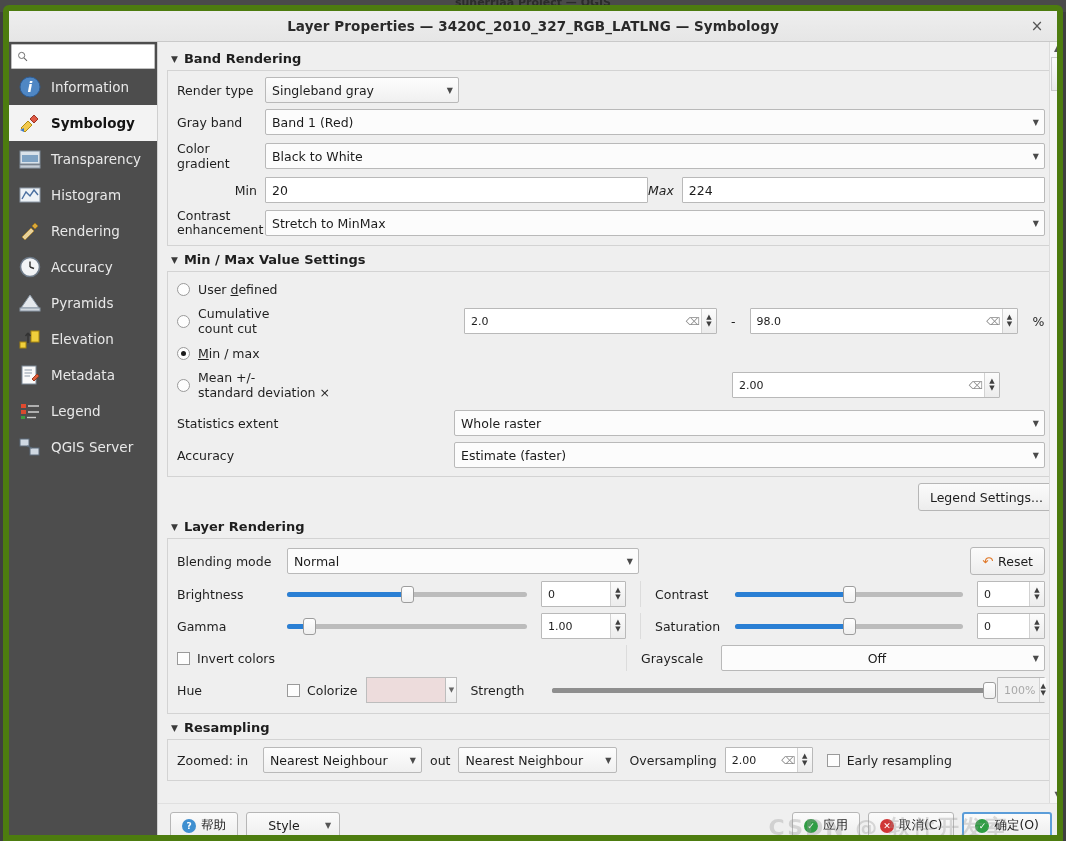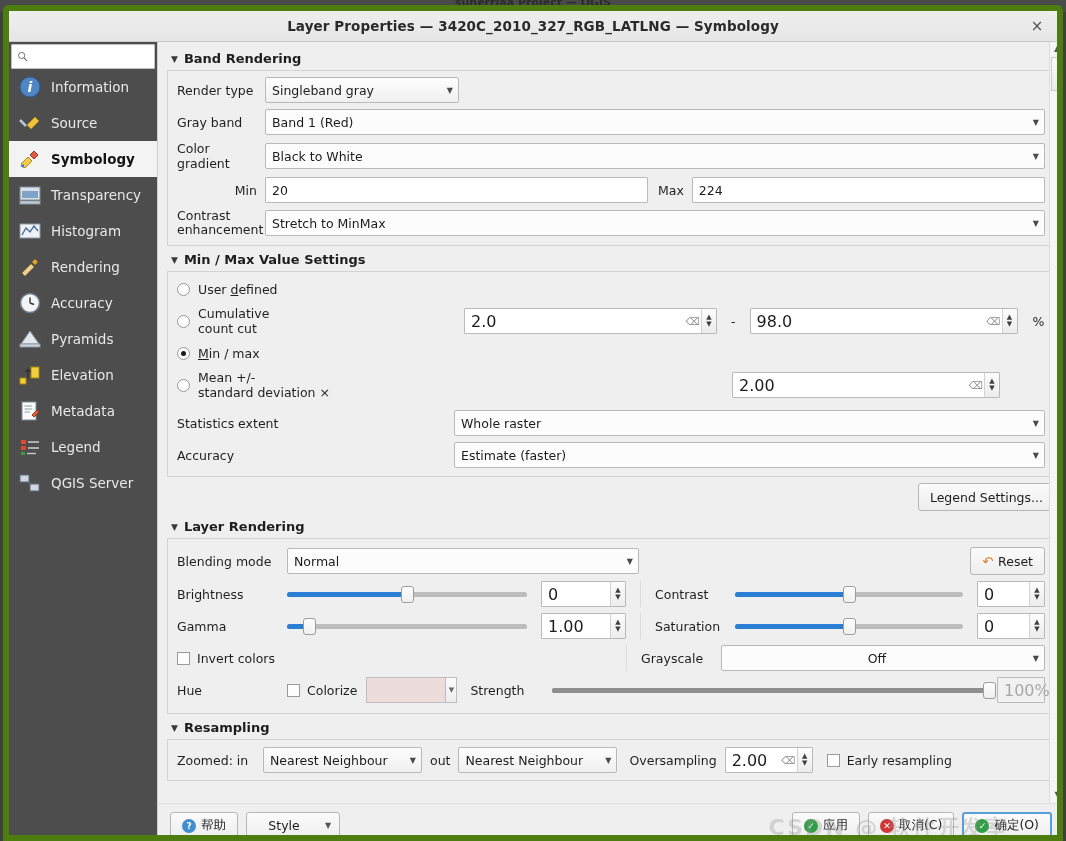--- a/index.html
+++ b/index.html
@@ -117,21 +117,21 @@
   .txt {
     height: 26px; background: #ffffff; border: 1px solid #b9b9b9;
     display: flex; align-items: center; padding: 0 6px;
     font-size: 12.5px; color: #1c1c1c; border-radius: 1px;
   }
 
   .spin {
     height: 26px; display: flex; align-items: stretch;
     border: 1px solid #b9b9b9; background: #ffffff; border-radius: 1px;
   }
-  .spin .val { flex: 1; display: flex; align-items: center; padding: 0 4px 0 6px; font-size: 16px; }
+  .spin .val { flex: 1; display: flex; align-items: center; padding: 0 4px 0 6px; font-size: 11px; }
   .spin .clear {
     width: 17px; display: flex; align-items: center; justify-content: center;
     color: #8a8a8a; font-size: 10px;
   }
   .spin .updown {
     width: 15px; border-left: 1px solid #d2d2d2;
     background: linear-gradient(#fcfcfc,#ececec);
     display: flex; flex-direction: column; justify-content: center; align-items: center;
   }
   .spin .updown span { font-size: 7px; line-height: 7px; color: #3f3f3f; }
@@ -222,29 +222,20 @@
       <div class="sb-item">
         <span class="sb-icon">
           <svg width="24" height="24" viewBox="0 0 24 24">
               <circle cx="12" cy="12" r="10" fill="#4f87c4" stroke="#2d5c94"></circle>
               <text x="12" y="17" font-size="14" font-style="italic" font-weight="bold" text-anchor="middle" fill="#fff">i</text>
             </svg>
         </span>
         <span>Information</span>
       </div>
 
-      <div class="sb-item">
-        <span class="sb-icon">
-          <svg width="24" height="24" viewBox="0 0 24 24">
-            <path d="M3 8 l6 6 l-2 2 l-6-6 z" fill="#b9c6d6" stroke="#6d7e92"></path>
-            <path d="M9 14 l8 -8 l4 4 l-8 8 z" fill="#f0c23a" stroke="#b08c12"></path>
-          </svg>
-        </span>
-        <span>Source</span>
-      </div>
 
       <div class="sb-item active">
         <span class="sb-icon">
           <svg width="24" height="24" viewBox="0 0 24 24">
             <path d="M3 17 l7 -7 l4 4 l-7 7 z" fill="#f2c94c" stroke="#b08c12"></path>
             <path d="M12 8 l4 -4 l4 4 l-4 4 z" fill="#e05a45" stroke="#9c3626"></path>
             <path d="M2 19 l4 2 l0 -4 z" fill="#3f79c4"></path>
           </svg>
         </span>
         <span>Symbology</span>
@@ -377,21 +368,21 @@
           <div class="row">
             <div class="lbl" style="width:88px;">Color gradient</div>
             <div class="combo flat" style="flex:1;">
               <span>Black to White</span>
               <span class="cb-arrow">▼</span>
             </div>
           </div>
           <div class="row">
             <div class="lbl" style="width:88px;text-align:right;padding-right:8px;">Min</div>
             <div class="txt" style="width:383px;">20</div>
-            <div class="lbl" style="padding:0 8px 0 10px;">Max</div>
+            <div class="lbl" style="padding:0 8px 0 0;font-style:italic;">Max</div>
             <div class="txt" style="flex:1;">224</div>
           </div>
           <div class="row" style="margin-bottom:0;">
             <div class="lbl" style="width:88px;line-height:14px;">
               <span>Contrast</span><br>
               <span>enhancement</span>
             </div>
             <div class="combo flat" style="flex:1;">
               <span>Stretch to MinMax</span>
               <span class="cb-arrow">▼</span>

